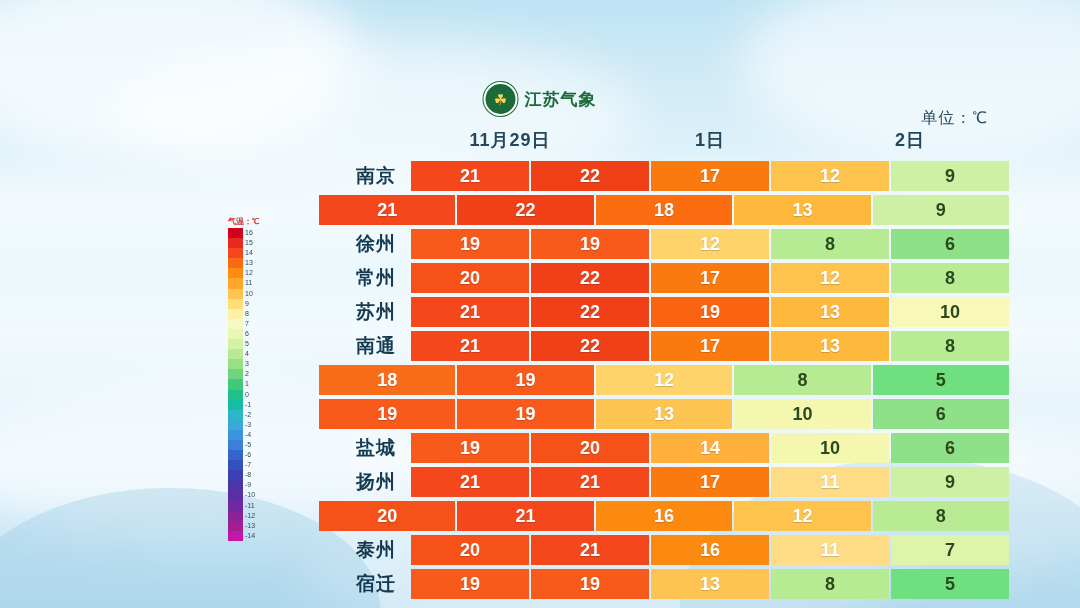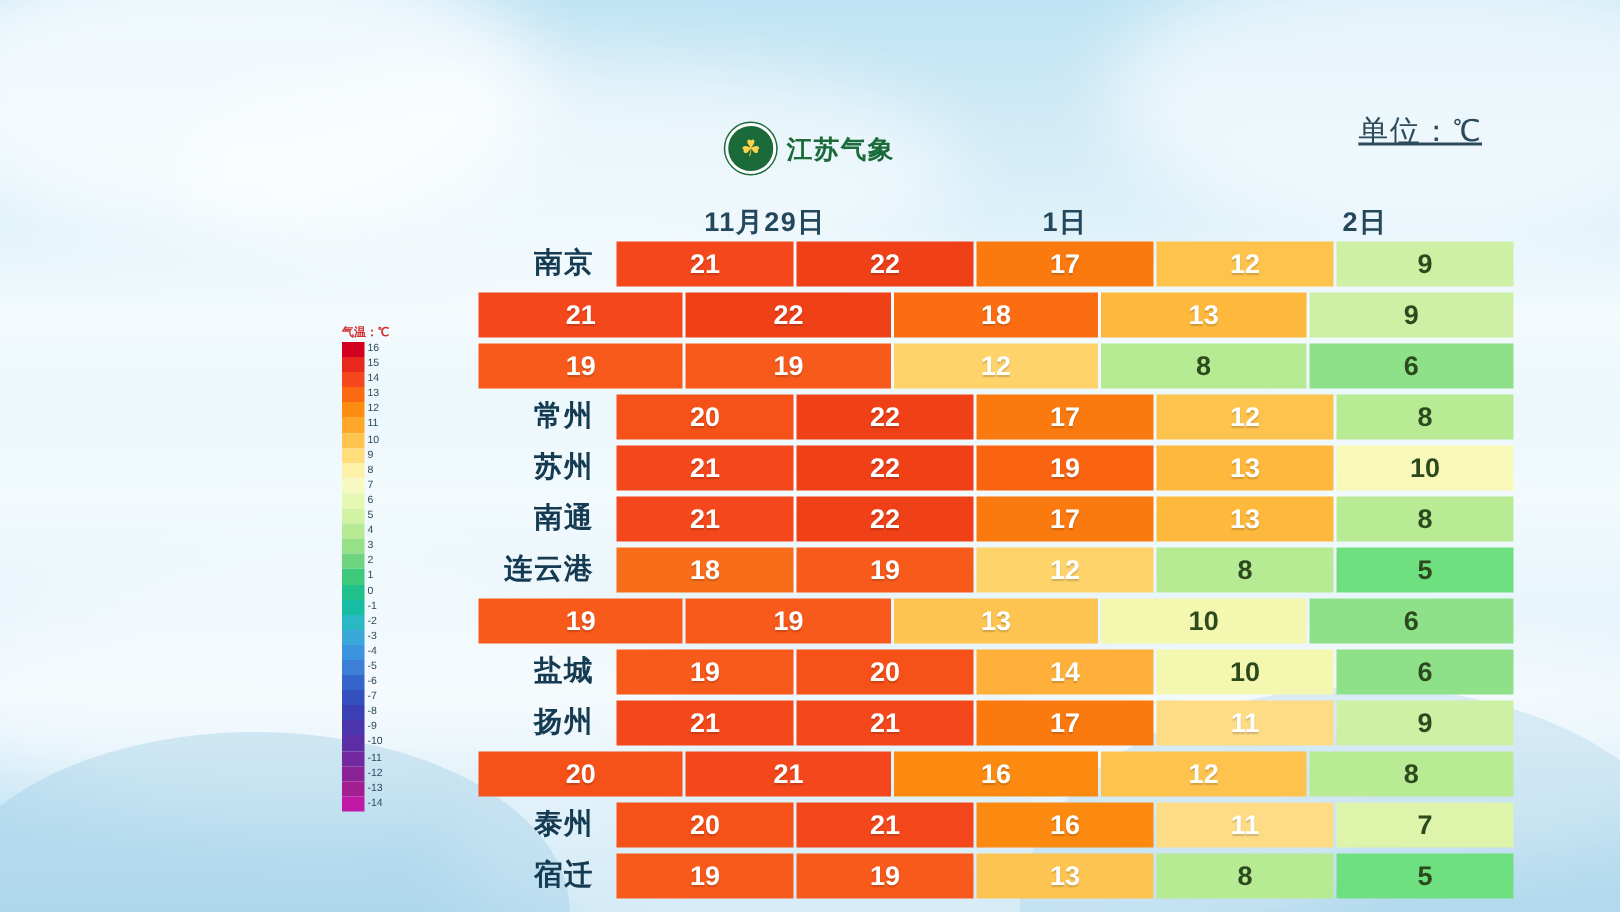--- a/index.html
+++ b/index.html
@@ -103,39 +103,38 @@
     line-height: 1;
   }
   #logo .logo-text {
     font-size: 17px;
     font-weight: bold;
     color: #1b6b3a;
     letter-spacing: 1px;
   }
   #unit {
     position: absolute;
-    top: 74px;
+    top: 108px;
     right: 92px;
-    font-size: 20px;
+    font-size: 16px;
     color: #2b4a5c;
     letter-spacing: 1px;
-    text-decoration: underline;
   }
 
   
   #table {
     position: absolute;
     left: 318px;
     top: 128px;
     width: 692px;
   }
   .col-head-row {
     display: flex;
     height: 32px;
-    align-items: flex-end;
+    align-items: flex-start;
   }
   .city-col {
     width: 92px;
     flex: 0 0 92px;
     text-align: right;
     padding-right: 14px;
     box-sizing: border-box;
   }
   .dcell {
     flex: 1 1 0;
@@ -329,20 +328,21 @@
           <div class="vcell dark" style="background: rgb(205, 240, 165);">9</div>
         </div>
         <div class="row">
           <div class="vcell" style="background: rgb(244, 72, 28);">21</div>
           <div class="vcell" style="background: rgb(240, 64, 24);">22</div>
           <div class="vcell" style="background: rgb(252, 109, 18);">18</div>
           <div class="vcell" style="background: rgb(254, 184, 60);">13</div>
           <div class="vcell dark" style="background: rgb(205, 240, 165);">9</div>
         </div>
         <div class="row">
+          <div class="city-col city-name">徐州</div>
           <div class="vcell" style="background: rgb(247, 90, 27);">19</div>
           <div class="vcell" style="background: rgb(247, 90, 27);">19</div>
           <div class="vcell" style="background: rgb(254, 211, 106);">12</div>
           <div class="vcell dark" style="background: rgb(182, 234, 147);">8</div>
           <div class="vcell dark" style="background: rgb(142, 224, 137);">6</div>
         </div>
         <div class="row">
           <div class="city-col city-name">常州</div>
           <div class="vcell" style="background: rgb(245, 81, 25);">20</div>
           <div class="vcell" style="background: rgb(240, 64, 24);">22</div>
@@ -360,21 +360,20 @@
         </div>
         <div class="row">
           <div class="city-col city-name">南通</div>
           <div class="vcell" style="background: rgb(244, 72, 28);">21</div>
           <div class="vcell" style="background: rgb(240, 64, 24);">22</div>
           <div class="vcell" style="background: rgb(251, 122, 16);">17</div>
           <div class="vcell" style="background: rgb(254, 184, 60);">13</div>
           <div class="vcell dark" style="background: rgb(185, 235, 149);">8</div>
         </div>
         <div class="row">
-          <div class="city-col city-name">连云港</div>
           <div class="vcell" style="background: rgb(248, 109, 26);">18</div>
           <div class="vcell" style="background: rgb(247, 90, 27);">19</div>
           <div class="vcell" style="background: rgb(254, 211, 106);">12</div>
           <div class="vcell dark" style="background: rgb(182, 234, 147);">8</div>
           <div class="vcell dark" style="background: rgb(110, 224, 127);">5</div>
         </div>
         <div class="row">
           <div class="vcell" style="background: rgb(247, 90, 27);">19</div>
           <div class="vcell" style="background: rgb(247, 90, 27);">19</div>
           <div class="vcell" style="background: rgb(254, 196, 82);">13</div>

